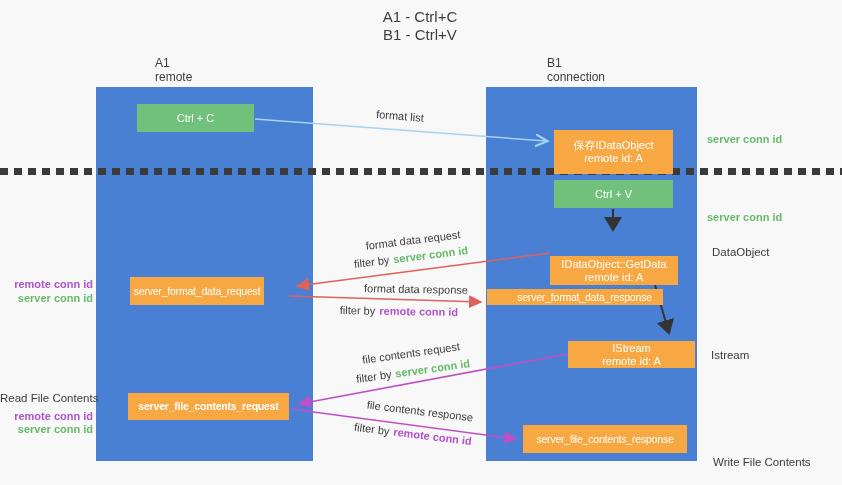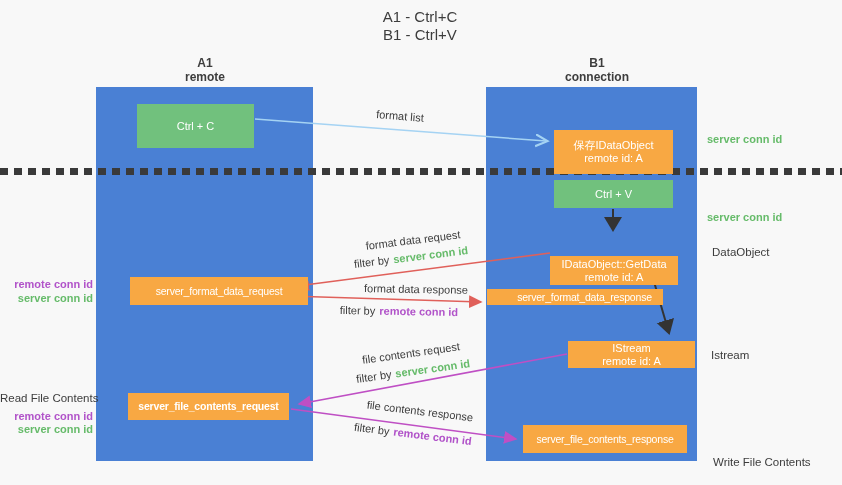--- a/index.html
+++ b/index.html
@@ -12,21 +12,21 @@
     overflow:hidden;
   }
   .abs{position:absolute;}
   .stage{position:absolute;left:0;top:0;width:842px;height:485px;}
 
   .title{
     left:330px;top:8px;width:180px;
     text-align:center;font-size:15px;line-height:18px;color:#3d3d3d;
   }
   .lane-header{
-    text-align:center;font-size:12px;line-height:14px;color:#3d3d3d;font-weight:bold;
+    font-size:12px;line-height:14px;color:#3d3d3d;
   }
   .lane{
     background:#4a80d4;
   }
   .divider{
     left:0;top:168px;width:842px;height:7px;
     background:repeating-linear-gradient(90deg,#3a3a3a 0 8px,transparent 8px 14px);
   }
   svg.overlay{position:absolute;left:0;top:0;pointer-events:none;}
 
@@ -95,39 +95,39 @@
     </defs>
     <line x1="255" y1="119" x2="546" y2="141" stroke="#a5d3f3" stroke-width="1.5" marker-end="url(#mBlue)"></line>
     <line x1="613" y1="209" x2="613" y2="230" stroke="#333333" stroke-width="2" marker-end="url(#mBlk)"></line>
     <line x1="650" y1="268" x2="669" y2="333" stroke="#333333" stroke-width="2" marker-end="url(#mBlk)"></line>
     <line x1="550" y1="253" x2="297" y2="286" stroke="#e0605a" stroke-width="1.6" marker-end="url(#mRed)"></line>
     <line x1="289" y1="296" x2="481" y2="302" stroke="#e0605a" stroke-width="1.6" marker-end="url(#mRed)"></line>
     <line x1="567" y1="354" x2="299" y2="404" stroke="#bf4fc4" stroke-width="1.6" marker-end="url(#mMag)"></line>
     <line x1="291" y1="409" x2="516" y2="439" stroke="#bf4fc4" stroke-width="1.6" marker-end="url(#mMag)"></line>
   </svg>
 
-  <div class="node green" style="left:137px;top:104px;width:117px;height:44px;justify-content:center;">
+  <div class="node green" style="left:137px;top:104px;width:117px;height:28px;justify-content:center;">
     <div>Ctrl + C</div>
   </div>
 
   <div class="node orange" style="left:554px;top:130px;width:119px;height:44px;">
     <div>保存IDataObject</div>
     <div>remote id: A</div>
   </div>
 
   <div class="node green" style="left:554px;top:180px;width:119px;height:28px;">
     <div>Ctrl + V</div>
   </div>
 
   <div class="node orange" style="left:550px;top:256px;width:128px;height:29px;">
     <div>IDataObject::GetData</div>
     <div>remote id: A</div>
   </div>
 
-  <div class="node orange snake" style="left:130px;top:277px;width:178px;height:28px;">
+  <div class="node orange snake" style="left:130px;top:277px;width:134px;height:28px;">
     <div>server_format_data_request</div>
   </div>
 
   <div class="node orange snake" style="left:487px;top:289px;width:157px;height:16px;padding-left:19px;">
     <div>server_format_data_response</div>
   </div>
 
   <div class="node orange" style="left:568px;top:341px;width:127px;height:27px;">
     <div>IStream</div>
     <div>remote id: A</div>

